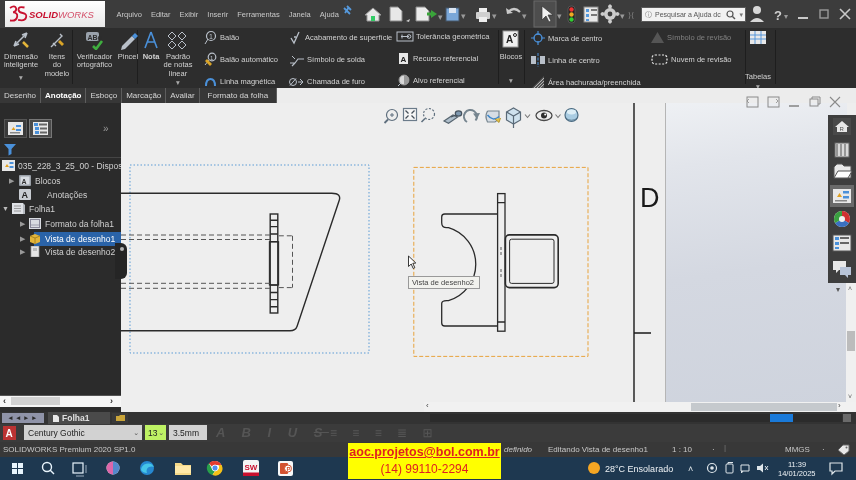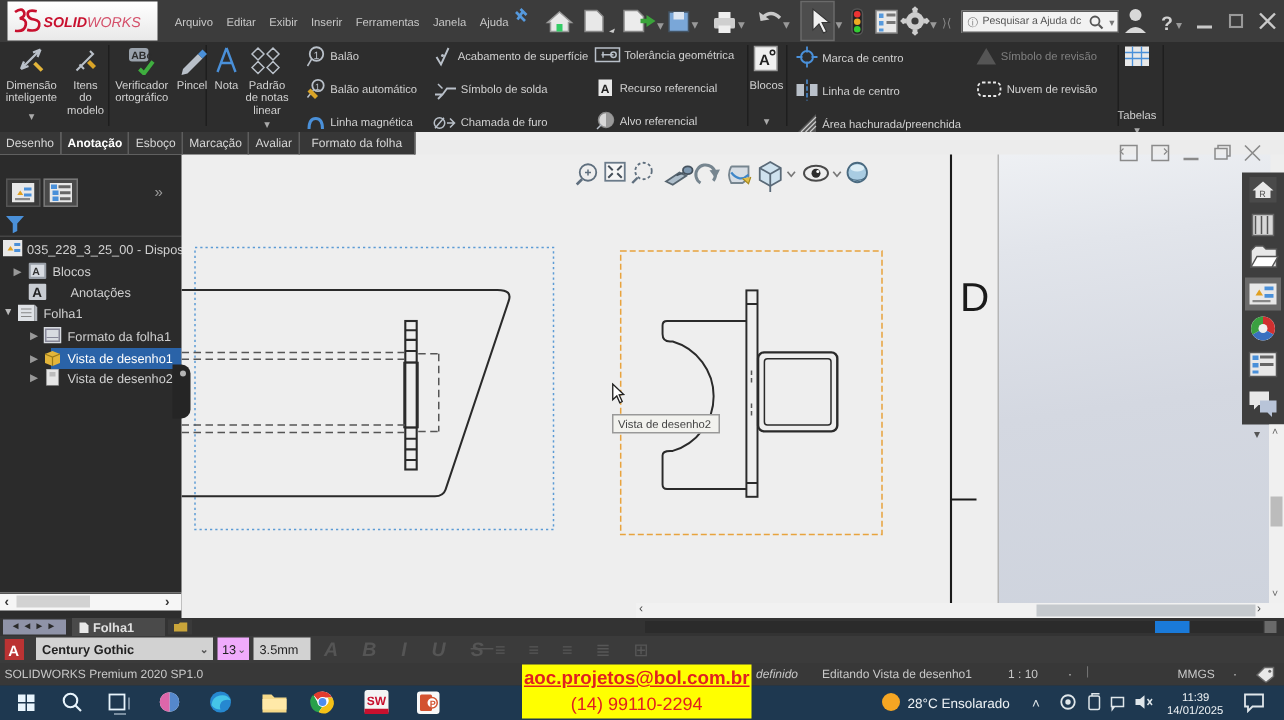--- a/index.html
+++ b/index.html
@@ -174,21 +174,21 @@
       </svg>
     <div>Verificador<br>ortográfico</div>
   </div>
   <div class="bigbtn" style="left:114px;width:28px;">
     <svg width="20" height="20" viewBox="0 0 20 20">
         <path d="M4 16 L14 6 l3 3 -10 10 -4 1 z" fill="#b9c0c9"></path>
         <path d="M14 6 l3-3 3 3 -3 3 z" fill="#4a90d9"></path>
       </svg>
     <div>Pincel</div>
   </div>
-  <div class="bigbtn" style="left:138px;width:26px;">
+  <div class="bigbtn" style="left:138px;width:26px;font-weight:bold;">
     <svg width="16" height="20" viewBox="0 0 16 20">
         <path d="M8 2 L14 18 M8 2 L2 18 M4.5 12 h7" stroke="#4a90d9" stroke-width="1.6" fill="none"></path>
       </svg>
     <div>Nota</div>
   </div>
   <div class="bigbtn" style="left:162px;width:32px;">
     <svg width="26" height="20" viewBox="0 0 26 20">
         <g stroke="#b9c0c9" stroke-width="1" fill="none">
           <path d="M3 6 l4-4 4 4 -4 4z M13 6 l4-4 4 4 -4 4z M3 15 l4-4 4 4 -4 4z M13 15 l4-4 4 4 -4 4z"></path>
         </g>
@@ -536,22 +536,22 @@
   </div>
   <div class="abs" style="left:430px;top:2px;width:412px;height:8px;background:#2b2b2b;"></div>
   <div class="abs" style="left:770px;top:2px;width:23px;height:8px;background:#1a7ad9;"></div>
   <div class="abs" style="left:843px;top:2px;width:8px;height:8px;background:#6a6a6a;"></div>
 </div>
 <div id="fmtbar" class="abs">
   <svg class="abs" style="left:3px;top:2px;" width="15" height="14" viewBox="0 0 15 14">
       <rect width="13" height="14" fill="#b33"></rect>
       <text x="2.5" y="11" font-size="10" fill="#fff" font-weight="bold">A</text>
     </svg>
-  <div class="abs" style="left:24px;top:1px;width:118px;height:15px;background:#d2d2d2;color:#222;font-size:8.5px;display:flex;align-items:center;padding-left:4px;font-weight:bold;">Century Gothic<span style="margin-left:auto;margin-right:3px;color:#555;font-size:7px;">⌄</span></div>
-  <div class="abs" style="left:145px;top:1px;width:21px;height:15px;background:#f0abfc;color:#222;font-size:8.5px;display:flex;align-items:center;padding-left:3px;">13<span style="margin-left:auto;margin-right:2px;color:#555;font-size:7px;">⌄</span></div>
+  <div class="abs" style="left:24px;top:1px;width:118px;height:15px;background:#d2d2d2;color:#222;font-size:8.5px;display:flex;align-items:center;padding-left:4px;">Century Gothic<span style="margin-left:auto;margin-right:3px;color:#555;font-size:7px;">⌄</span></div>
+  <div class="abs" style="left:145px;top:1px;width:21px;height:15px;background:#bef264;color:#222;font-size:8.5px;display:flex;align-items:center;padding-left:3px;">13<span style="margin-left:auto;margin-right:2px;color:#555;font-size:7px;">⌄</span></div>
   <div class="abs" style="left:169px;top:1px;width:38px;height:15px;background:#d2d2d2;color:#222;font-size:8.5px;display:flex;align-items:center;padding-left:4px;">3.5mm</div>
   <div class="abs" style="left:216px;top:1px;color:#555555;font-size:13px;font-weight:bold;letter-spacing:6.5px;font-style:italic;">A B I U <span style="text-decoration:line-through;">S</span></div>
   <div class="abs" style="left:330px;top:2px;color:#575757;font-size:12px;letter-spacing:6px;">≡ ≡ ≡ ≣ ⊞</div>
 </div>
 <div id="statusbar" class="abs">
   <span class="abs" style="left:3px;top:3px;">SOLIDWORKS Premium 2020 SP1.0</span>
   <span class="abs" style="left:504px;top:3px;font-style:italic;">definido</span>
   <span class="abs" style="left:548px;top:3px;">Editando Vista de desenho1</span>
   <span class="abs" style="left:672px;top:3px;">1 : 10</span>
   <span class="abs" style="left:712px;top:3px;">·</span>

